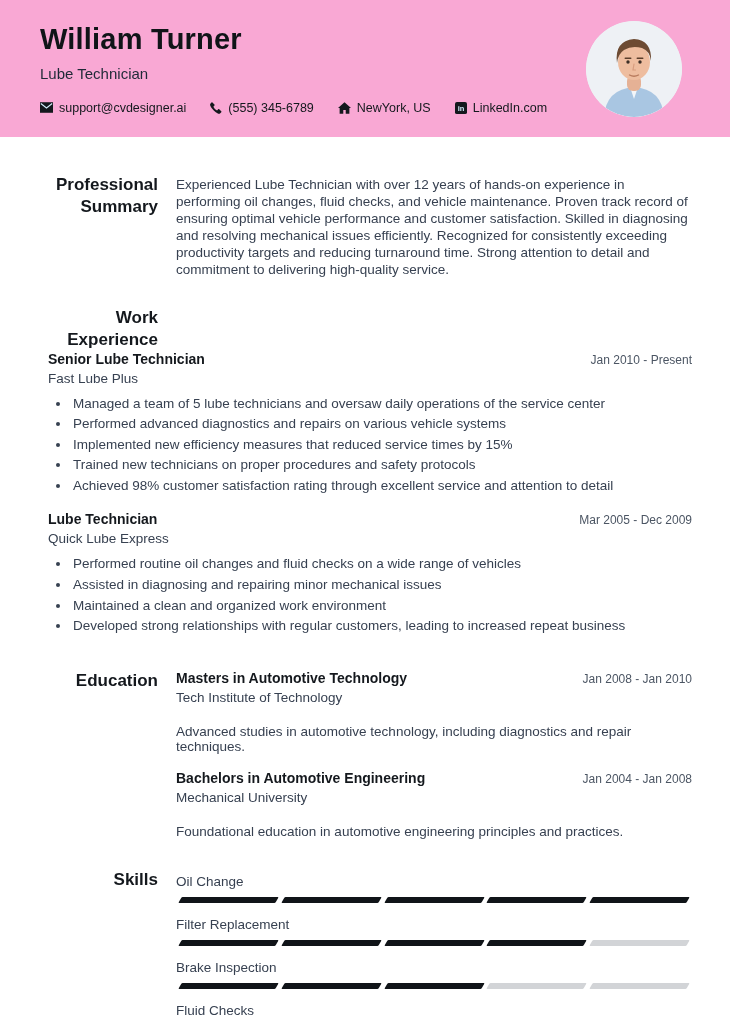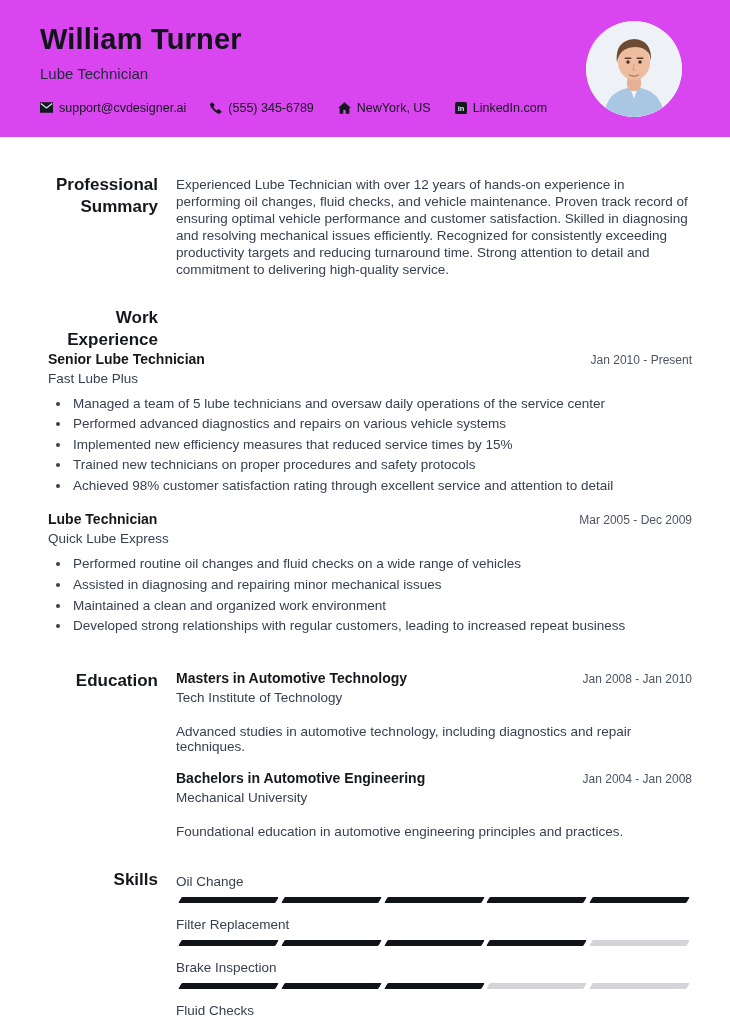--- a/index.html
+++ b/index.html
@@ -7,21 +7,21 @@
   body {
     width: 730px; height: 1024px;
     background: #ffffff;
     font-family: "Liberation Sans", sans-serif;
     color: #374151;
     overflow: hidden;
   }
 
   
   .header {
-    background: #d946ef;
+    background: #f9a8d4;
     height: 137px;
     padding: 20px 38px 0 40px;
     display: flex;
     justify-content: space-between;
     align-items: flex-start;
   }
   .name {
     font-size: 29px;
     font-weight: bold;
     color: #101418;

